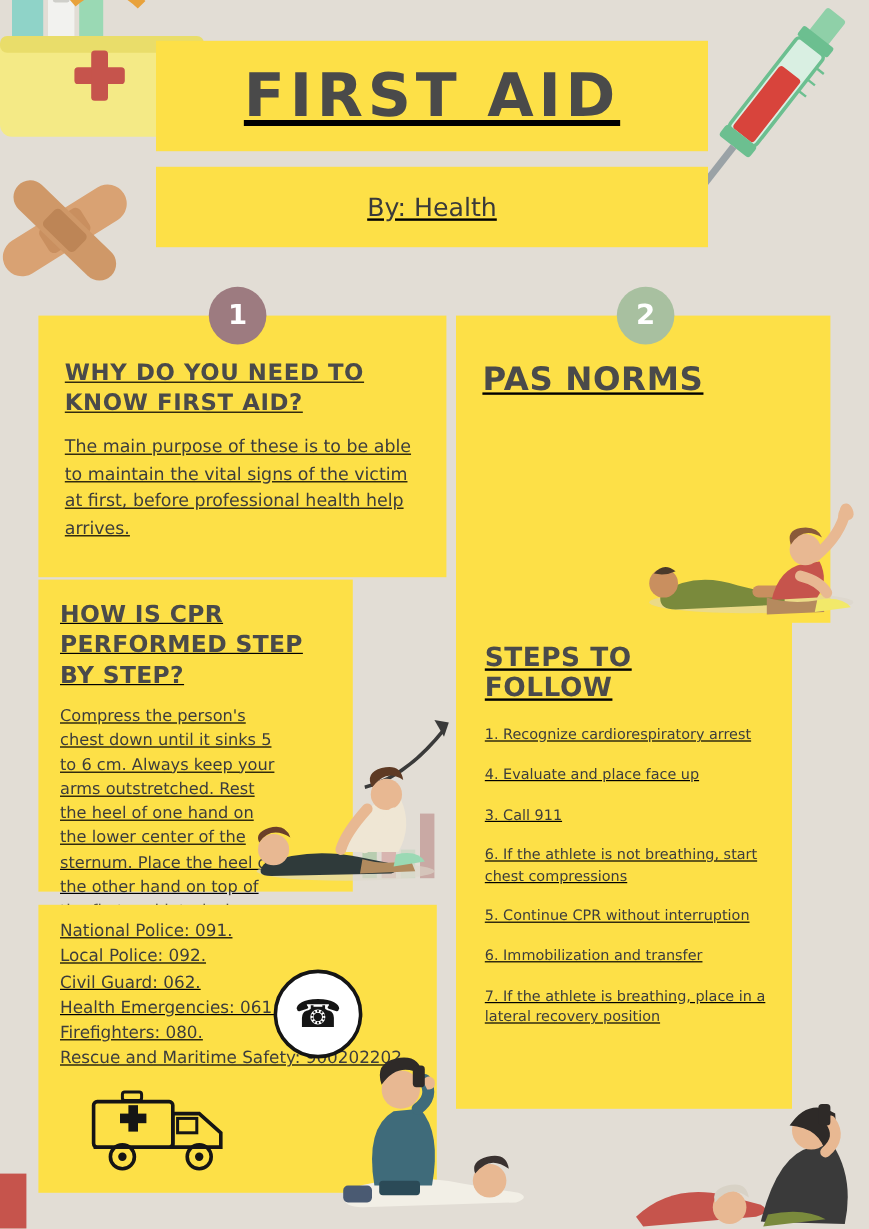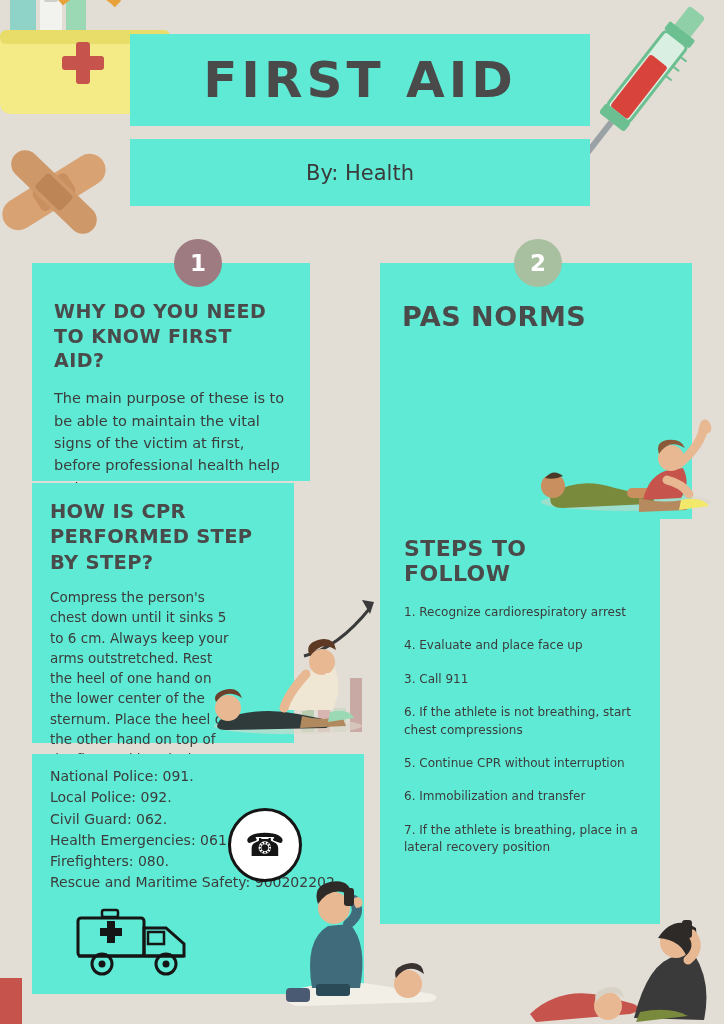--- a/index.html
+++ b/index.html
@@ -33,22 +33,23 @@
   .syringe { right: -4px; top: -4px; width: 190px; height: 200px; }
   
   .strip {
     left: 0; bottom: 0; width: 22px; height: 46px;
     background: #c6544c;
   }
 
   
   .panel {
     position: absolute;
-    background: #5eead4;
+    background: #fde047;
     box-sizing: border-box;
+    text-decoration: underline;
   }
 
   .title-panel {
     left: 130px; top: 34px; width: 460px; height: 92px;
     display: flex; align-items: center; justify-content: center;
   }
   .title {
     font-family: "DejaVu Sans", sans-serif;
     font-weight: bold;
     font-size: 50px;
@@ -73,21 +74,21 @@
     color: #ffffff;
     font-weight: bold;
     font-size: 23px;
     display: flex; align-items: center; justify-content: center;
     z-index: 5;
   }
   .num1 { left: 174px; top: 239px; background: #9d7b80; }
   .num2 { left: 514px; top: 239px; background: #a8c0a0; }
 
   
-  .sec1 { left: 32px; top: 263px; width: 278px; height: 218px; padding: 36px 22px 18px 22px; }
+  .sec1 { left: 32px; top: 263px; width: 340px; height: 218px; padding: 36px 22px 18px 22px; }
   .sec1 h2 {
     margin: 0 0 14px 0;
     font-size: 19px;
     color: #4a4a4a;
     font-weight: bold;
     letter-spacing: 0.5px;
     line-height: 1.3;
   }
   .sec1 p {
     margin: 0;

